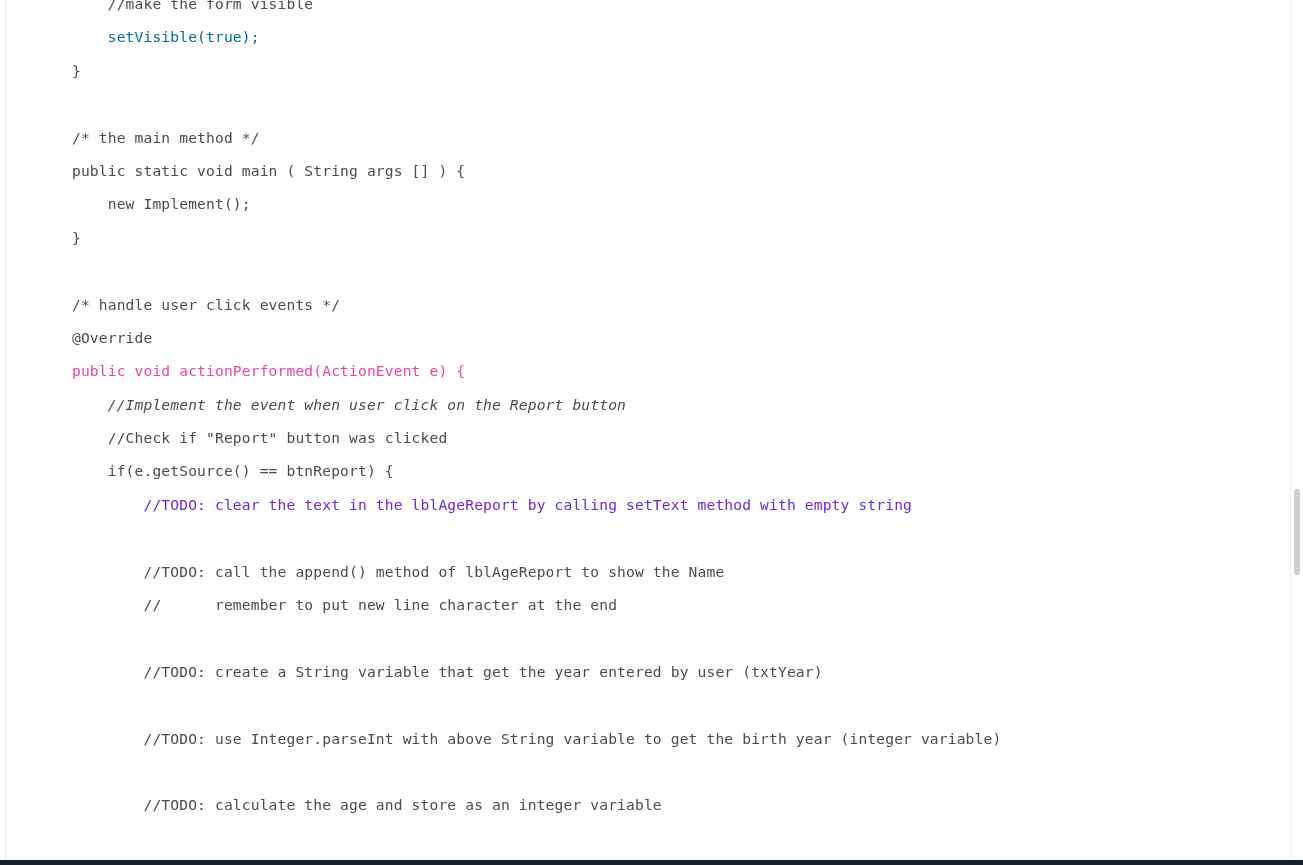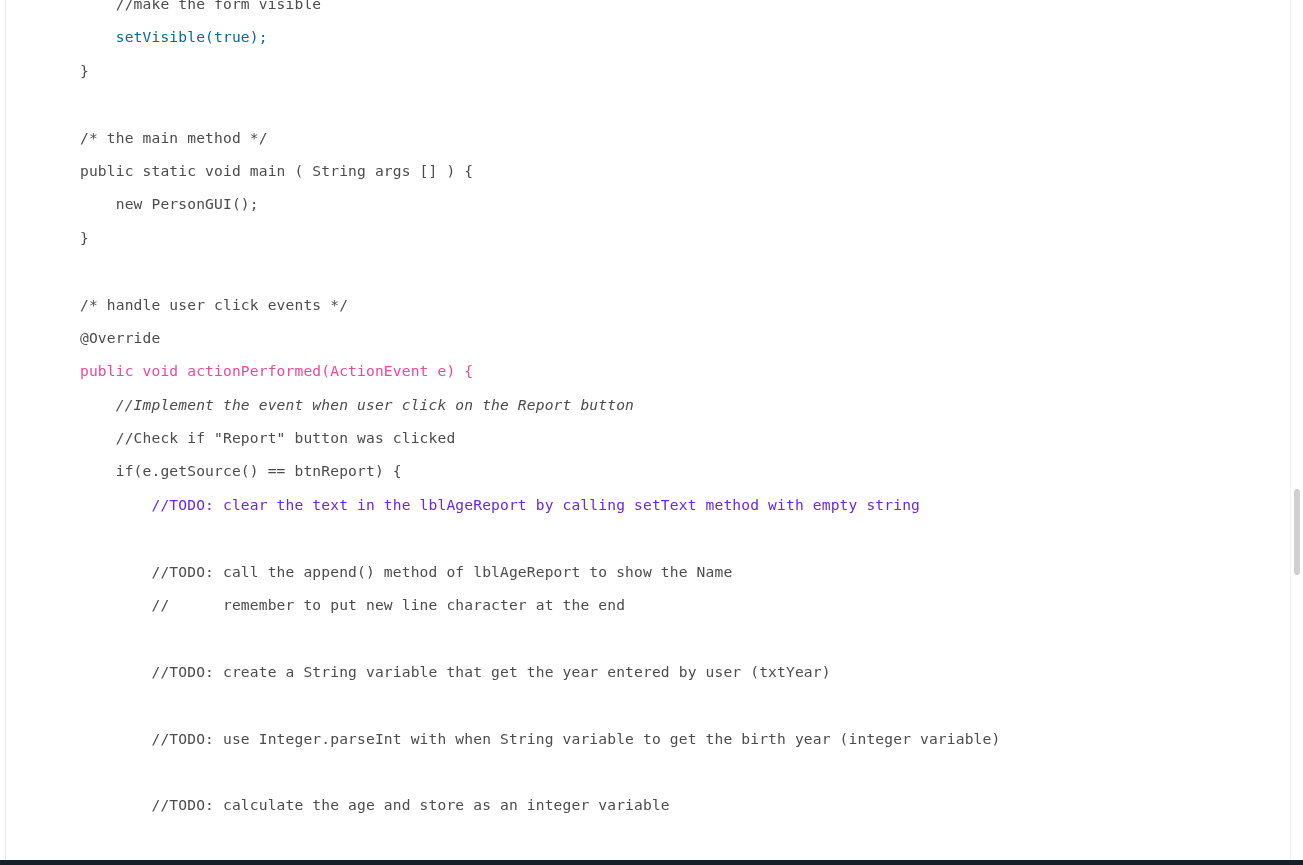--- a/index.html
+++ b/index.html
@@ -28,21 +28,21 @@
     position: absolute;
     left: 5px;
     top: 0;
     width: 1px;
     height: 865px;
     background: #e8e8ea;
   }
 
   #page {
     position: absolute;
-    left: 14px;
+    left: 6px;
     top: 0;
     width: 1284px;
     height: 865px;
     background: #ffffff;
   }
 
   #code-block {
     position: absolute;
     left: 0;
     top: -13px;
@@ -106,37 +106,37 @@
   <div id="left-rule" style="background: rgb(232, 232, 234);"></div>
 
   <div id="page">
     <div id="code-block">
         <div class="code-line" style="color: rgb(76, 76, 76);">    //make the form visible</div>
         <div class="code-line" style="color: #0369a1;">    setVisible(true);</div>
         <div class="code-line" style="color: rgb(76, 76, 76);">}</div>
         <div class="code-line blank"></div>
         <div class="code-line" style="color: rgb(76, 76, 76);">/* the main method */</div>
         <div class="code-line" style="color: rgb(76, 76, 76);">public static void main ( String args [] ) {</div>
-        <div class="code-line" style="color: rgb(76, 76, 76);">    new PersonGUI();</div>
+        <div class="code-line" style="color: rgb(76, 76, 76);">    new Implement();</div>
         <div class="code-line" style="color: rgb(76, 76, 76);">}</div>
         <div class="code-line blank"></div>
         <div class="code-line" style="color: rgb(76, 76, 76);">/* handle user click events */</div>
         <div class="code-line" style="color: rgb(76, 76, 76);">@Override</div>
         <div class="code-line" style="color: #ec4899;">public void actionPerformed(ActionEvent e) {</div>
         <div class="code-line" style="color: rgb(76, 76, 76); font-style: italic;">    //Implement the event when user click on the Report button</div>
         <div class="code-line" style="color: rgb(76, 76, 76);">    //Check if "Report" button was clicked</div>
         <div class="code-line" style="color: rgb(76, 76, 76);">    if(e.getSource() == btnReport) {</div>
         <div class="code-line" style="color: #6d28d9;">        //TODO: clear the text in the lblAgeReport by calling setText method with empty string</div>
         <div class="code-line blank"></div>
         <div class="code-line" style="color: rgb(76, 76, 76);">        //TODO: call the append() method of lblAgeReport to show the Name</div>
         <div class="code-line" style="color: rgb(76, 76, 76);">        //      remember to put new line character at the end</div>
         <div class="code-line blank"></div>
         <div class="code-line" style="color: rgb(76, 76, 76);">        //TODO: create a String variable that get the year entered by user (txtYear)</div>
         <div class="code-line blank"></div>
-        <div class="code-line" style="color: rgb(76, 76, 76);">        //TODO: use Integer.parseInt with when String variable to get the birth year (integer variable)</div>
+        <div class="code-line" style="color: rgb(76, 76, 76);">        //TODO: use Integer.parseInt with above String variable to get the birth year (integer variable)</div>
         <div class="code-line blank"></div>
         <div class="code-line" style="color: rgb(76, 76, 76);">        //TODO: calculate the age and store as an integer variable</div>
       </div>
   </div>
 
   <div id="scrollbar-track">
     <div id="scrollbar-thumb" style="background: rgb(207, 207, 207); top: 489px; height: 86px;"></div>
   </div>
 
   <div id="bottom-bar" style="background: rgb(21, 32, 43);"></div>

